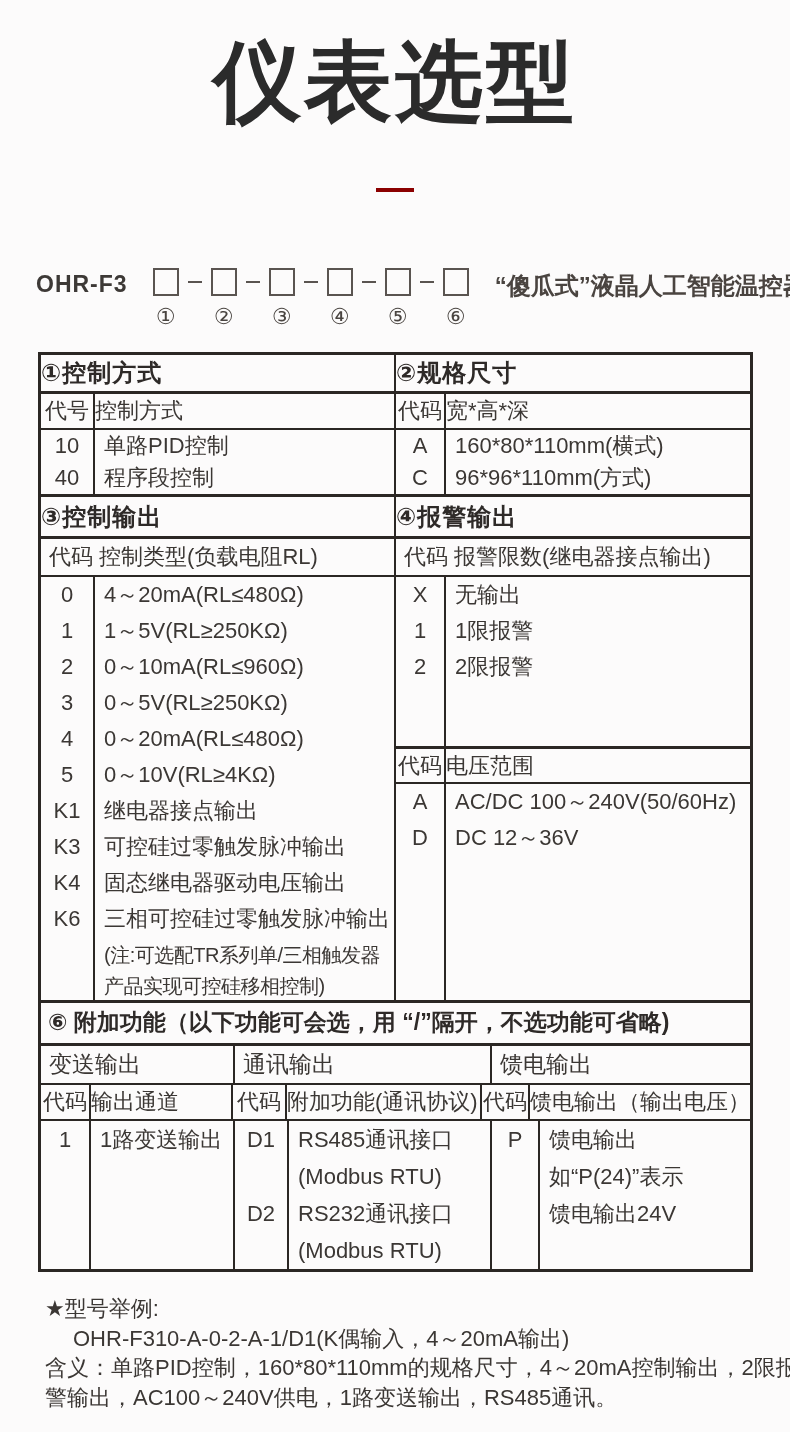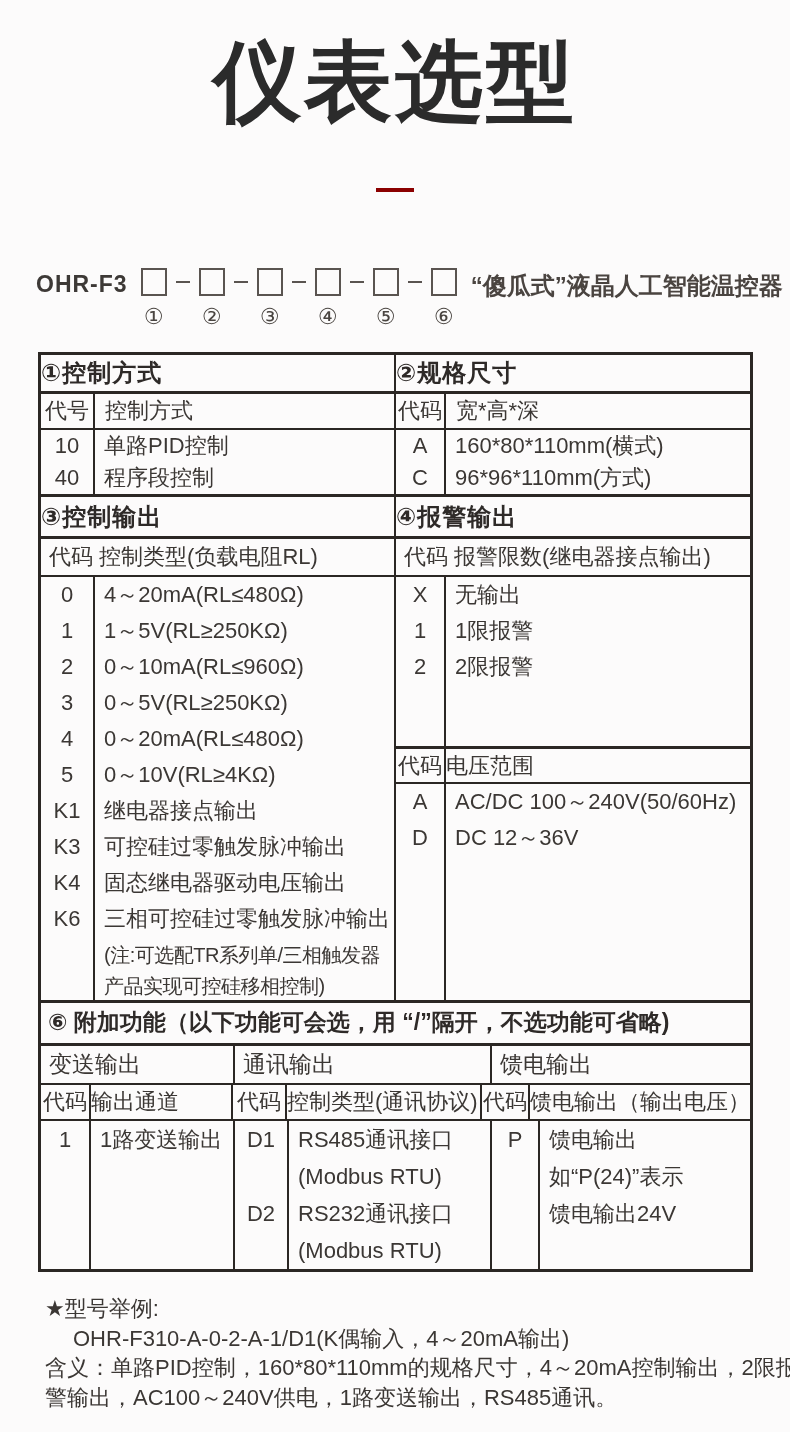--- a/index.html
+++ b/index.html
@@ -27,20 +27,21 @@
     background:#8B0000;
     margin:62px auto 0 auto;
   }
 
   
   .model-line {
     margin:76px 0 0 36px;
     display:flex;
     align-items:flex-start;
     white-space:nowrap;
+    gap:12px;
   }
   .model-prefix {
     font-size:23px; font-weight:bold; color:#3d3936;
     margin-top:3px; letter-spacing:1px;
   }
   .model-boxes { display:flex; align-items:flex-start; margin-left:13px; }
   .mcol { display:flex; flex-direction:column; align-items:center; }
   .mbox { width:26px; height:28px; border:2px solid #5a5450; background:transparent; }
   .mnum { margin-top:10px; font-size:22px; color:#4a4541; line-height:1; }
   .mdash { width:14px; height:2px; background:#5a5450; margin:13px 9px 0 9px; }
@@ -65,21 +66,21 @@
     font-weight:bold; font-size:24px; color:#2e2a28;
     display:flex; align-items:center; 
     letter-spacing:1px;
   }
   .h39 { height:39px; } .h42 { height:42px; } .h40 { height:40px; }
 
   .sub-row {
     border-bottom:2px solid #2b2724;
     display:flex; font-size:22px; color:#3b3734;
   }
-  .sub-row.h36 { height:36px;gap:10px; } .sub-row.h38 { height:38px; } .sub-row.h35 { height:35px; }
+  .sub-row.h36 { height:36px; } .sub-row.h38 { height:38px; } .sub-row.h35 { height:35px; }
   .sub-code {
     border-right:2px solid #2b2724;
     display:flex; align-items:center; justify-content:center;
   }
   .w54 { width:54px; } .w50 { width:50px; } .w48 { width:48px; }
   .sub-desc { flex:1; display:flex; align-items:center; white-space:nowrap; }
   .sub-plain { padding-left:8px; display:flex; align-items:center; white-space:nowrap; }
 
   .band { display:flex; flex-direction:column; font-size:22px; }
   .band.bb3 { border-bottom:3px solid #2b2724; }
@@ -306,21 +307,21 @@
   <div class="sec6-groups">
     <div class="gcell g1w">变送输出</div>
     <div class="gcell g2w">通讯输出</div>
     <div class="gcell last">馈电输出</div>
   </div>
 
   <div class="sec6-sub">
     <div class="sub-code w50">代码</div>
     <div class="sub-desc" style="max-width:142px;border-right:2px solid #2b2724;">输出通道</div>
     <div class="sub-code w54">代码</div>
-    <div class="sub-desc" style="max-width:201px;border-right:2px solid #2b2724;">控制类型(通讯协议)</div>
+    <div class="sub-desc" style="max-width:201px;border-right:2px solid #2b2724;">附加功能(通讯协议)</div>
     <div class="sub-code w48">代码</div>
     <div class="sub-desc">馈电输出（输出电压）</div>
   </div>
 
   <div class="sec6-data">
     <div class="gcol" style="width:194px;">
       <div class="rrow h37">
         <div class="rcode w50">1</div>
         <div class="rdesc">1路变送输出</div>
       </div>

